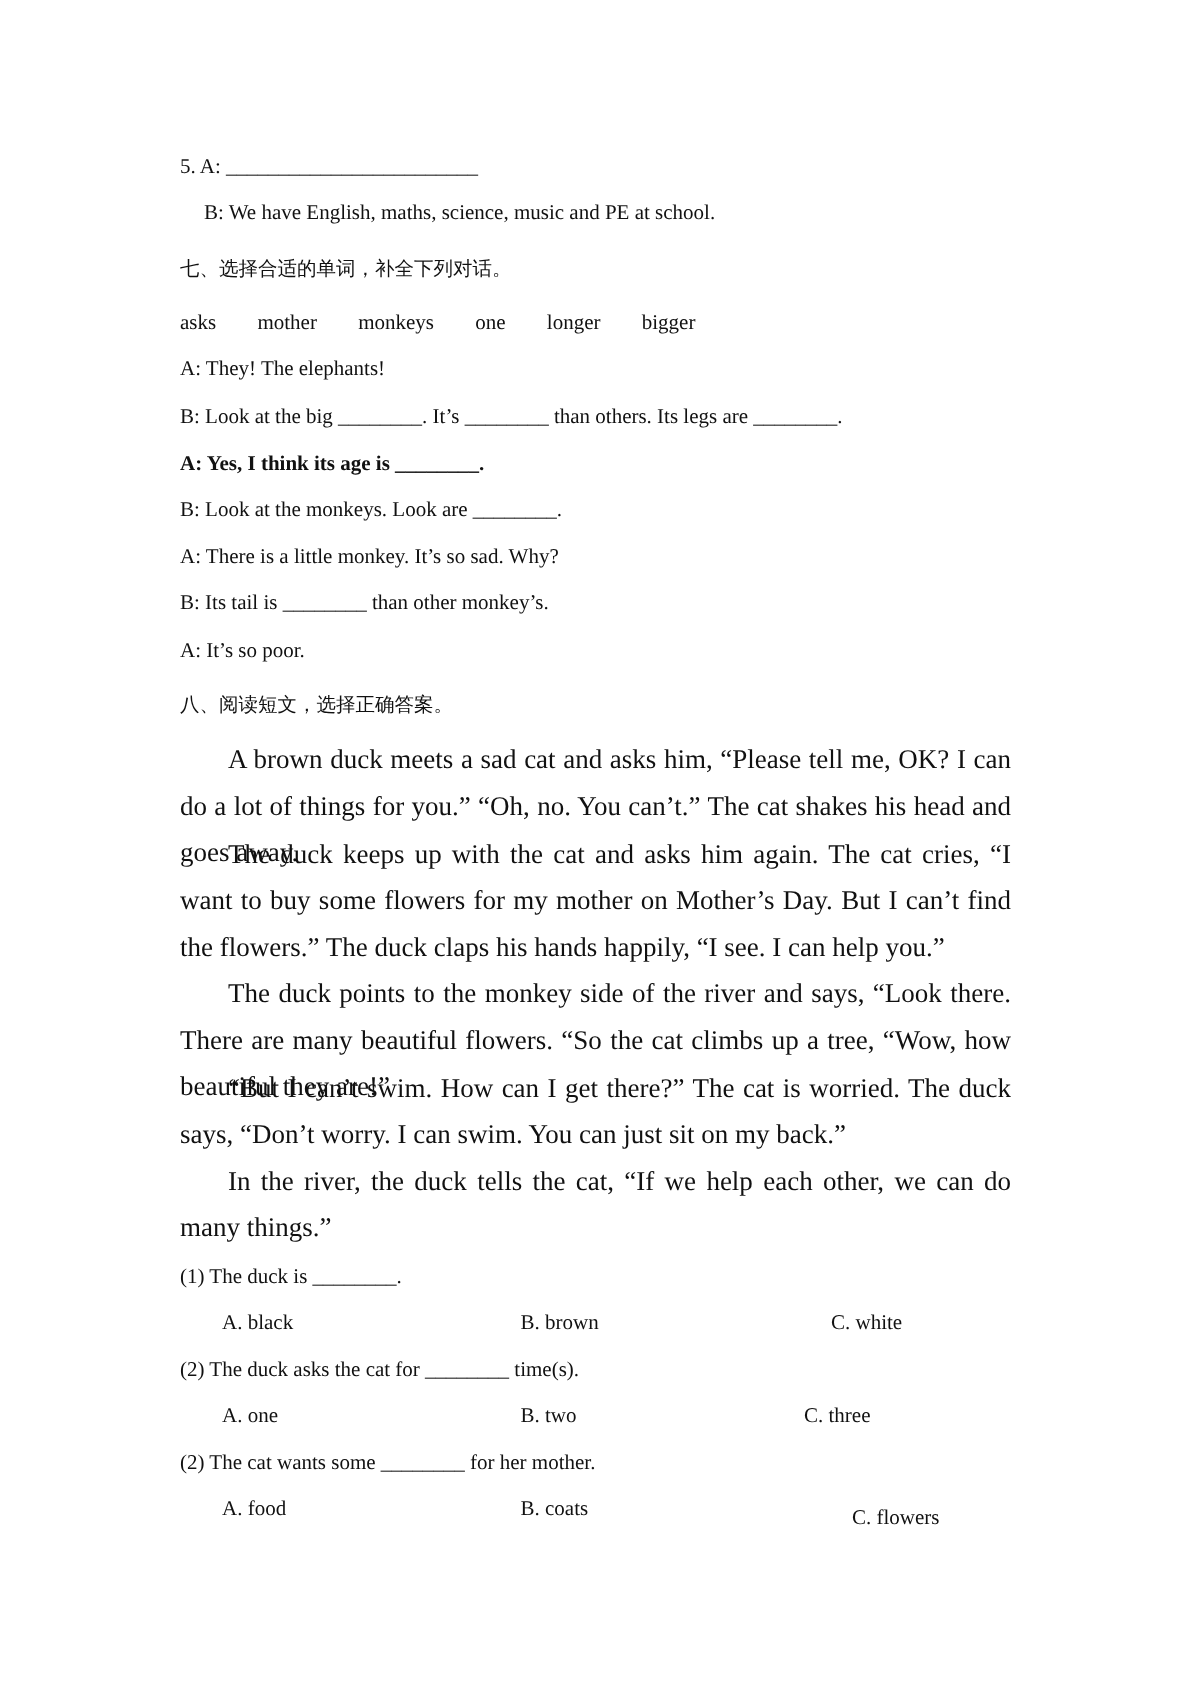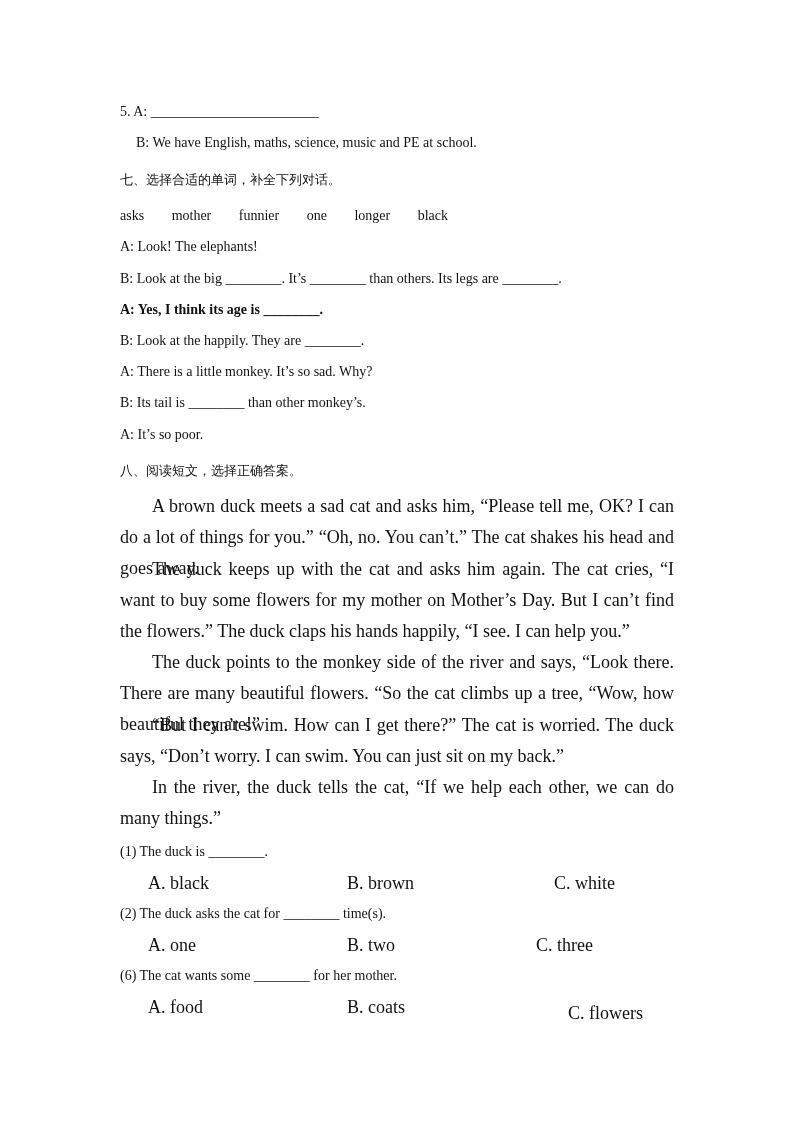--- a/index.html
+++ b/index.html
@@ -3,43 +3,43 @@
 <meta charset="utf-8">
 <style>
   html, body { margin: 0; padding: 0; background: #ffffff; }
   body { width: 793px; height: 1122px; position: relative; overflow: hidden;
          font-family: "Liberation Serif", "DejaVu Serif", serif; color: #111; }
   .line { position: absolute; left: 120px; font-size: 14px; line-height: 18px; white-space: nowrap; }
   .cn { font-family: "DejaVu Sans", "Liberation Sans", sans-serif; font-size: 13px; }
   .para { position: absolute; left: 120px; width: 554px; font-size: 18px; line-height: 31.2px;
           text-align: justify; text-indent: 32px; }
   .words span { display: inline-block; margin-right: 24px; }
-  .opt { position: absolute; font-size: 18px; line-height: 18px; white-space: nowrap; }
+  .opt { position: absolute; font-size: 14px; line-height: 18px; white-space: nowrap; }
 </style>
 </head>
 <body>
 
 <div class="line" style="top:103px;">5. A: ________________________</div>
 <div class="line" style="top:134px; left:136px;">B: We have English, maths, science, music and PE at school.</div>
 
 <div class="line cn" style="top:171px;">七、选择合适的单词，补全下列对话。</div>
 
 <div class="line words" style="top:207px;">
   <span>asks</span>
   <span>mother</span>
-  <span>funnier</span>
+  <span>monkeys</span>
   <span>one</span>
   <span>longer</span>
-  <span>black</span>
+  <span>bigger</span>
 </div>
 
-<div class="line" style="top:238px;">A: Look! The elephants!</div>
+<div class="line" style="top:238px;">A: They! The elephants!</div>
 <div class="line" style="top:270px;">B: Look at the big ________. It’s ________ than others. Its legs are ________.</div>
 <div class="line" style="top:301px;font-weight:bold;">A: Yes, I think its age is ________.</div>
-<div class="line" style="top:332px;">B: Look at the happily. They are ________.</div>
+<div class="line" style="top:332px;">B: Look at the monkeys. Look are ________.</div>
 <div class="line" style="top:363px;">A: There is a little monkey. It’s so sad. Why?</div>
 <div class="line" style="top:394px;">B: Its tail is ________ than other monkey’s.</div>
 <div class="line" style="top:426px;">A: It’s so poor.</div>
 
 <div class="line cn" style="top:462px;">八、阅读短文，选择正确答案。</div>
 
 <div class="para" style="top:491px;">A brown duck meets a sad cat and asks him, “Please tell me, OK? I can do a lot of things for you.” “Oh, no. You can’t.” The cat shakes his head and goes away.</div>
 <div class="para" style="top:554px;">The duck keeps up with the cat and asks him again. The cat cries, “I want to buy some flowers for my mother on Mother’s Day. But I can’t find the flowers.” The duck claps his hands happily, “I see. I can help you.”</div>
 <div class="para" style="top:647px;">The duck points to the monkey side of the river and says, “Look there. There are many beautiful flowers. “So the cat climbs up a tree, “Wow, how beautiful they are!”</div>
 <div class="para" style="top:710px;">“But I can’t swim. How can I get there?” The cat is worried. The duck says, “Don’t worry. I can swim. You can just sit on my back.”</div>
@@ -48,16 +48,16 @@
 <div class="line" style="top:843px;">(1) The duck is ________.</div>
 <div class="opt" style="top:874px; left:148px;">A. black</div>
 <div class="opt" style="top:874px; left:347px;font-family:Liberation Serif, serif;">B. brown</div>
 <div class="opt" style="top:874px; left:536px;margin-left:18px;">C. white</div>
 
 <div class="line" style="top:905px;">(2) The duck asks the cat for ________ time(s).</div>
 <div class="opt" style="top:936px; left:148px;">A. one</div>
 <div class="opt" style="top:936px; left:347px;">B. two</div>
 <div class="opt" style="top:936px; left:536px;">C. three</div>
 
-<div class="line" style="top:967px;">(6) The cat wants some ________ for her mother.</div>
+<div class="line" style="top:967px;">(2) The cat wants some ________ for her mother.</div>
 <div class="opt" style="top:998px; left:148px;">A. food</div>
 <div class="opt" style="top:998px; left:347px;">B. coats</div>
 <div class="opt" style="top:1004px; left:536px;margin-left:32px;">C. flowers</div>
 
 </body></html>

